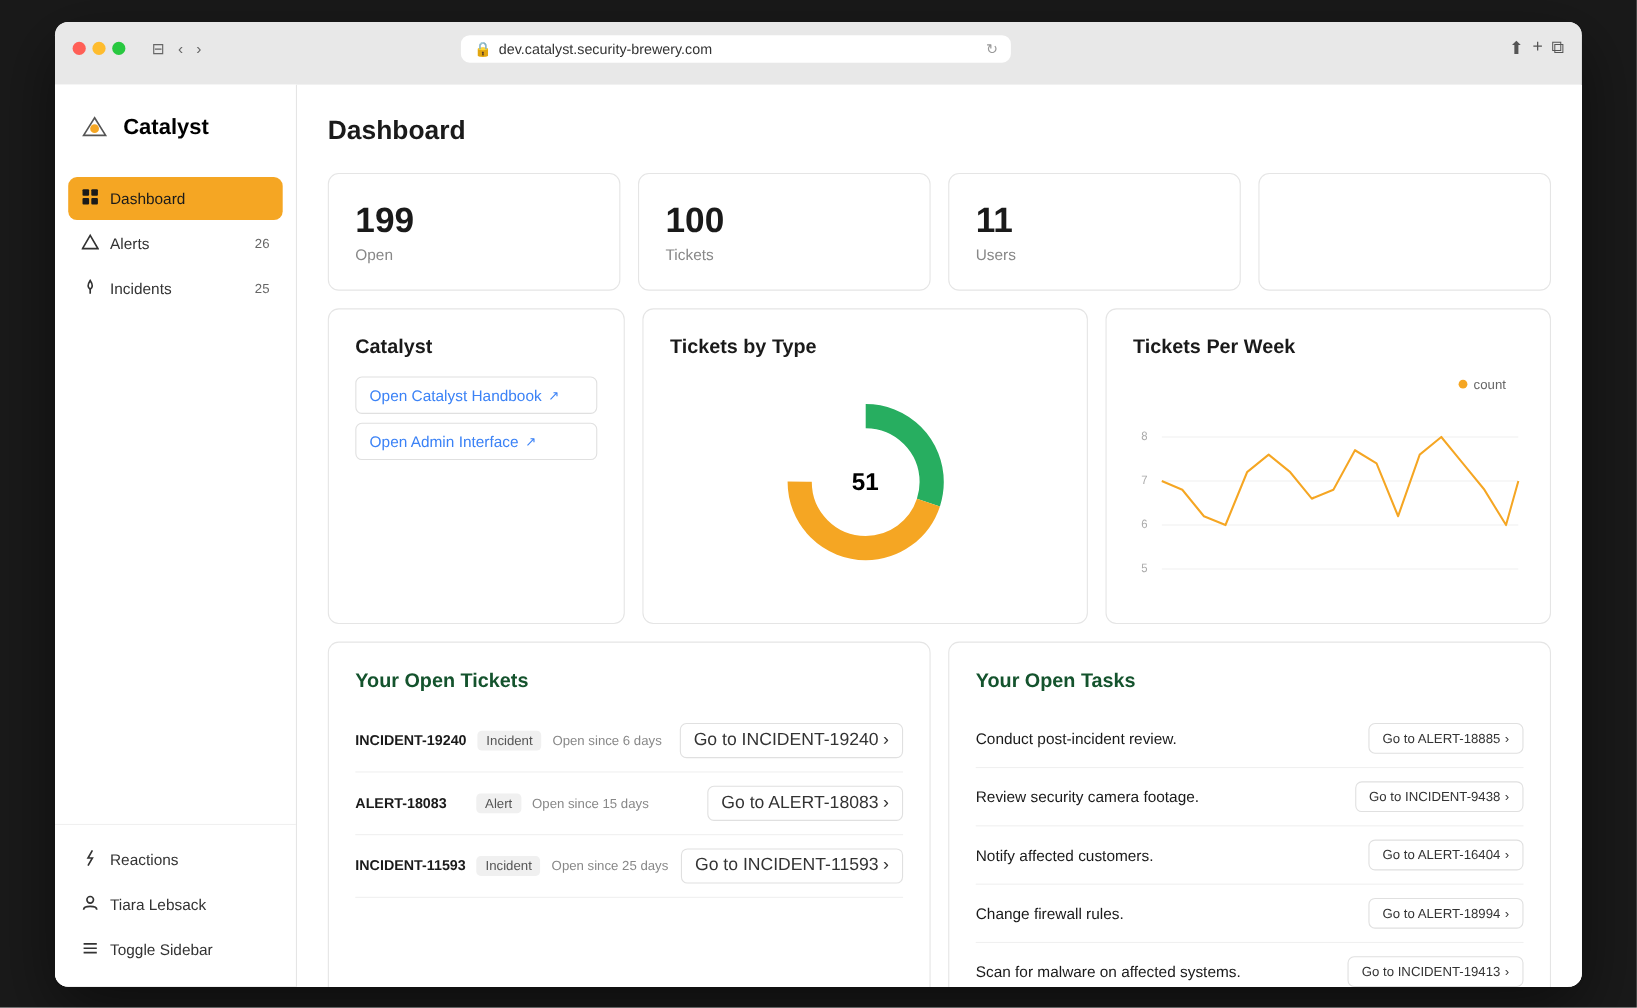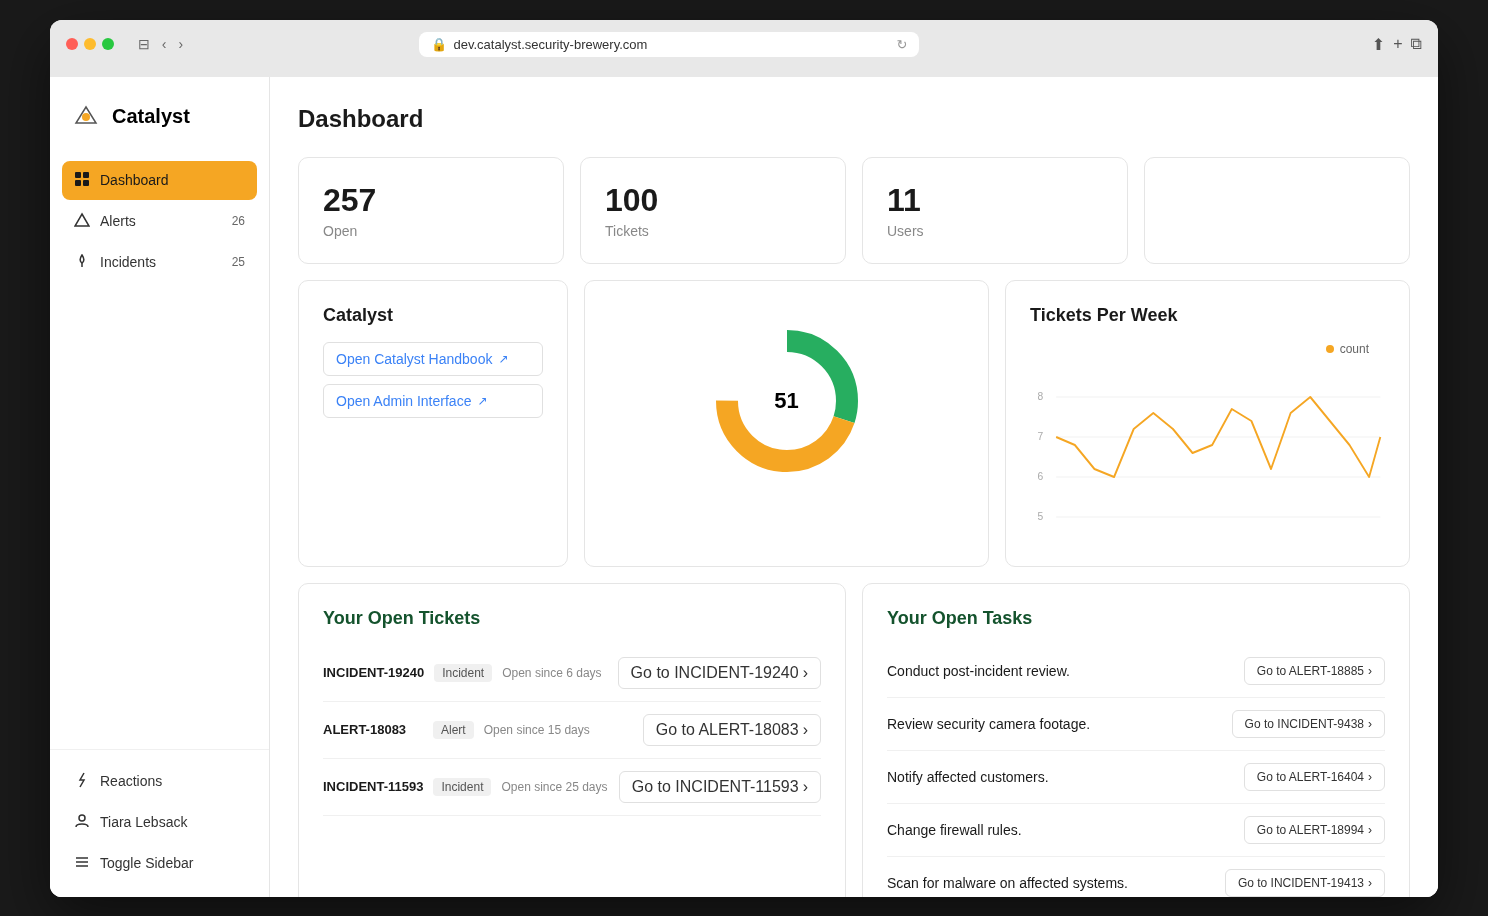--- a/index.html
+++ b/index.html
@@ -459,21 +459,21 @@
           <span>Toggle Sidebar</span>
         </div>
       </div>
     </div>
 
     <div class="main-content">
       <h1 class="page-title">Dashboard</h1>
 
       <div class="stats-row">
         <div class="stat-card">
-          <div class="stat-number">257</div>
+          <div class="stat-number">199</div>
           <div class="stat-label">Open</div>
         </div>
         <div class="stat-card">
           <div class="stat-number">100</div>
           <div class="stat-label">Tickets</div>
         </div>
         <div class="stat-card">
           <div class="stat-number">11</div>
           <div class="stat-label">Users</div>
         </div>
@@ -488,20 +488,21 @@
             <span>Open Catalyst Handbook</span>
             <span style="font-size:12px">↗</span>
           </a>
           <a class="card-link">
             <span>Open Admin Interface</span>
             <span style="font-size:12px">↗</span>
           </a>
         </div>
 
         <div class="card">
+          <div class="card-title">Tickets by Type</div>
           <div class="donut-container">
             <div style="position:relative; width:160px; height:160px;">
               <svg width="160" height="160" viewBox="0 0 160 160">
 
                 <circle cx="80" cy="80" r="60" fill="none" stroke="#27ae60" stroke-width="22" stroke-dasharray="207.3 376.9" stroke-dashoffset="94.2" transform="rotate(-90 80 80)"></circle>
 
                 <circle cx="80" cy="80" r="60" fill="none" stroke="#f5a623" stroke-width="22" stroke-dasharray="169.6 376.9" stroke-dashoffset="-113.1" transform="rotate(-90 80 80)"></circle>
               </svg>
               <div style="position:absolute;top:50%;left:50%;transform:translate(-50%,-50%);font-size:22px;font-weight:600;">51</div>
             </div>

